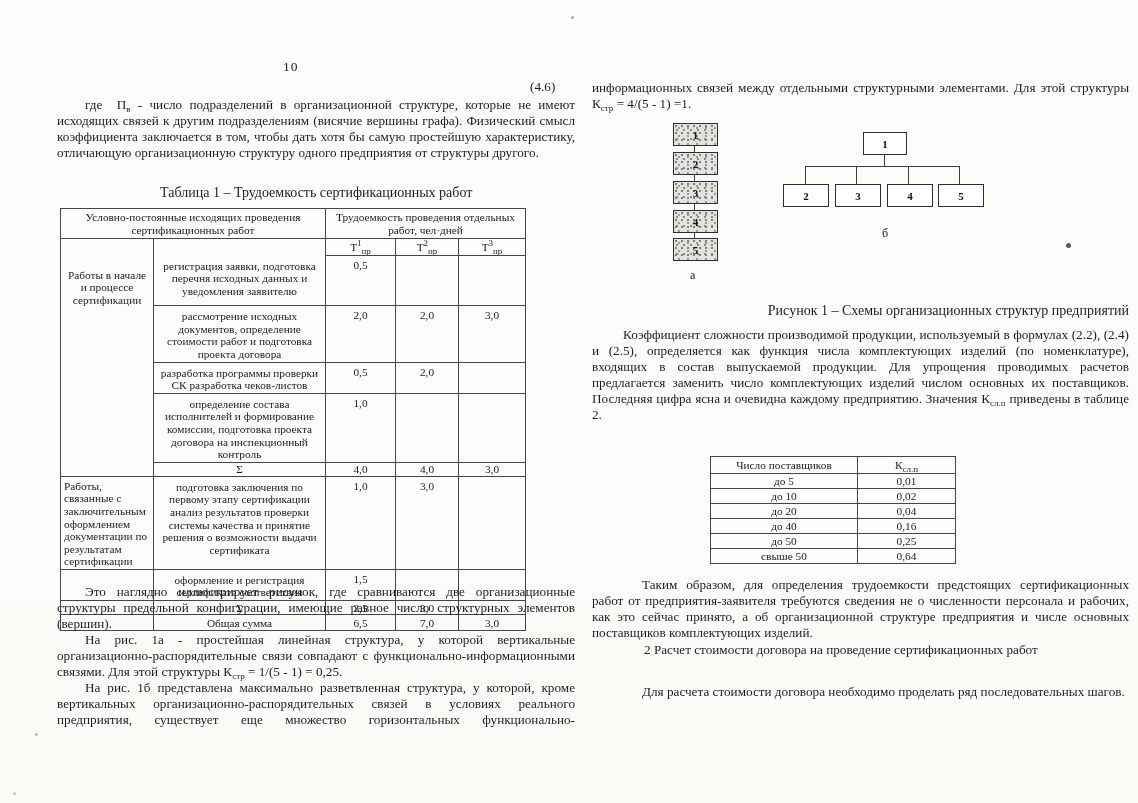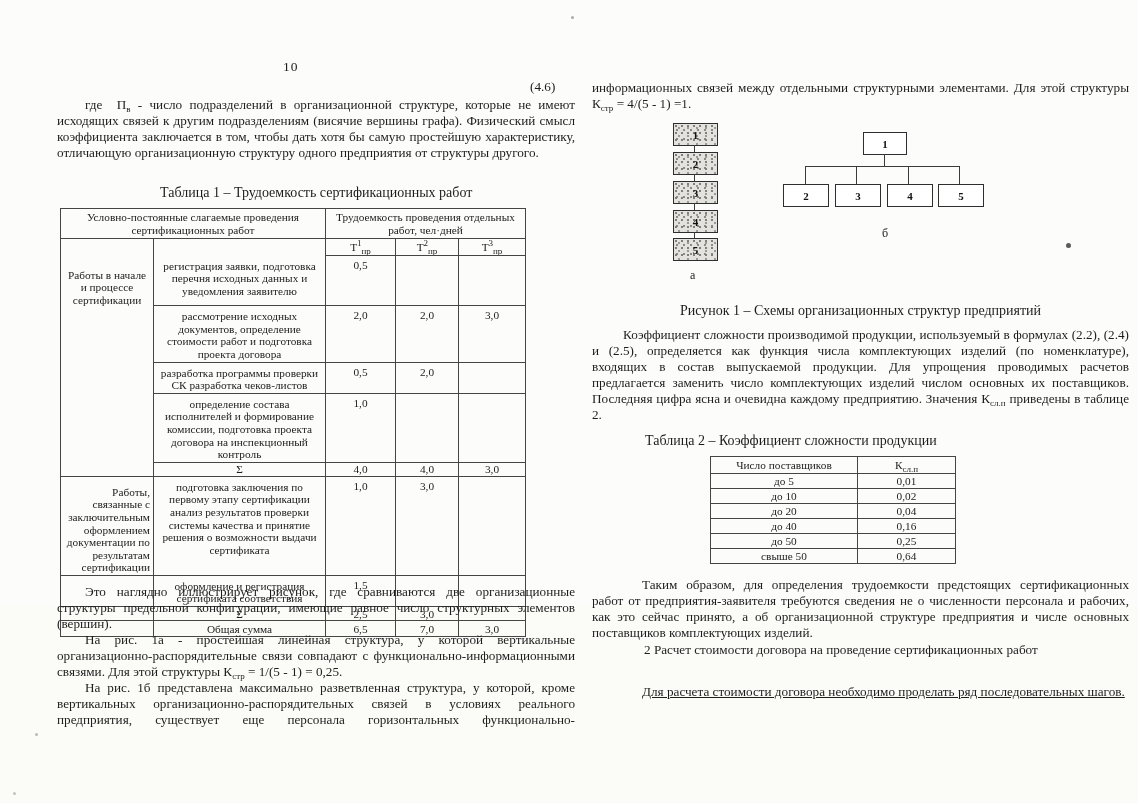--- a/index.html
+++ b/index.html
@@ -34,21 +34,21 @@
     padding:1px 3px;
     text-align:center;
     overflow:hidden;
   }
   #table1{width:465px;}
   #table1 .hcell{vertical-align:middle;padding:2px 4px;}
   #table1 .tlab{height:16px;padding:0 2px;}
   #table1 .hidb{border-bottom-style:hidden;}
   #table1 .hidt{border-top-style:hidden;}
   #table1 .group{vertical-align:top;padding-top:13px;text-align:center;word-wrap:break-word;}
-  #table1 .group2{vertical-align:top;padding-top:9px;text-align:right;word-wrap:break-word;}
+  #table1 .group2{vertical-align:top;padding-top:3px;text-align:left;word-wrap:break-word;}
   #table1 .work{vertical-align:top;padding-top:4px;text-align:center;margin-top:37px;}
   #table1 .val{vertical-align:top;padding-top:3px;text-align:center;margin-top:23px;}
   #table1 .sumrow td{height:13px;padding:0 2px;line-height:12px;}
   #table2{width:245px;}
   #table2 td{height:14px;padding:0 3px;line-height:13px;}
 
   
   .figbox{
     position:absolute;
     border:1.5px solid #2e2e2e;
@@ -87,21 +87,21 @@
     <table class="dtable abs" id="table1" style="left:3px;top:153px;">
       <colgroup>
           <col style="width:93px">
           <col style="width:172px">
           <col style="width:70px">
           <col style="width:63px">
           <col style="width:67px">
         </colgroup>
       <tbody>
           <tr style="height:30px">
-        <td colspan="2" class="hcell">Условно-постоянные слагаемые проведения сертификационных работ</td>
+        <td colspan="2" class="hcell">Условно-постоянные исходящих проведения сертификационных работ</td>
         <td colspan="3" class="hcell">Трудоемкость проведения отдельных работ, чел·дней</td>
       </tr>
       <tr style="height:16px">
         <td class="hidb"></td>
         <td class="hidb"></td>
         <td class="tlab">Т<sup>1</sup><sub>пр</sub></td>
         <td class="tlab">Т<sup>2</sup><sub>пр</sub></td>
         <td class="tlab">Т<sup>3</sup><sub>пр</sub></td>
       </tr>
       <tr style="height:50px">
@@ -162,21 +162,21 @@
         <td>6,5</td>
         <td>7,0</td>
         <td>3,0</td>
       </tr>
     </tbody>
       </table>
 
     <div class="abs" style="left:0;top:529px;width:518px;">
       <div class="bodytext ind">Это наглядно иллюстрирует рисунок, где сравниваются две организационные структуры предельной конфигурации, имеющие равное число структурных элементов (вершин).</div>
       <div class="bodytext ind">На рис. 1а - простейшая линейная структура, у которой вертикальные организационно-распорядительные связи совпадают с функционально-информационными связями. Для этой структуры К<sub>стр</sub> = 1/(5 - 1) = 0,25.</div>
-      <div class="bodytext ind lastjust">На рис. 1б представлена максимально разветвленная структура, у которой, кроме вертикальных организационно-распорядительных связей в условиях реального предприятия, существует еще персонала горизонтальных функционально-</div>
+      <div class="bodytext ind lastjust">На рис. 1б представлена максимально разветвленная структура, у которой, кроме вертикальных организационно-распорядительных связей в условиях реального предприятия, существует еще множество горизонтальных функционально-</div>
     </div>
   </div>
 
   <div class="page" id="page-right">
 
 
     <div class="abs bodytext" style="left:0;top:30px;width:537px;">информационных связей между отдельными структурными элементами. Для этой структуры К<sub>стр</sub> = 4/(5 - 1) =1.</div>
 
     <div class="abs" style="left:0;top:70px;width:537px;height:235px;">
 
@@ -198,25 +198,24 @@
       <div class="line" style="left:264px;top:46px;width:1px;height:18px;"></div>
       <div class="line" style="left:316px;top:46px;width:1px;height:18px;"></div>
       <div class="line" style="left:367px;top:46px;width:1px;height:18px;"></div>
       <div class="figbox" style="left:191px;top:64px;width:44px;height:21px;">2</div>
       <div class="figbox" style="left:243px;top:64px;width:44px;height:21px;">3</div>
       <div class="figbox" style="left:295px;top:64px;width:44px;height:21px;">4</div>
       <div class="figbox" style="left:346px;top:64px;width:44px;height:21px;">5</div>
       <div class="figlabel" style="left:290px;top:106px;">б</div>
     </div>
 
-    <div class="abs tcaption" style="left:0;top:253px;width:537px;text-align:center;">Рисунок 1 – Схемы организационных структур предприятий</div>
+    <div class="abs tcaption" style="left:0;top:253px;width:537px;text-align:right;">Рисунок 1 – Схемы организационных структур предприятий</div>
 
     <div class="abs bodytext ind2" style="left:0;top:277px;width:537px;">Коэффициент сложности производимой продукции, используемый в формулах (2.2), (2.4) и (2.5), определяется как функция числа комплектующих изделий (по номенклатуре), входящих в состав выпускаемой продукции. Для упрощения проводимых расчетов предлагается заменить число комплектующих изделий числом основных их поставщиков. Последняя цифра ясна и очевидна каждому предприятию. Значения К<sub>сл.п</sub> приведены в таблице 2.</div>
 
-    <div class="abs tcaption" style="left:53px;top:383px;">Таблица 2 – Коэффициент сложности продукции</div>
 
     <table class="dtable abs" id="table2" style="left:118px;top:406px;">
       <colgroup>
           <col style="width:147px">
           <col style="width:98px">
         </colgroup>
       <tbody>
           <tr style="height:17px">
         <td>Число поставщиков</td>
         <td>К<sub>сл.п</sub></td>
@@ -245,20 +244,20 @@
         <td>свыше 50</td>
         <td>0,64</td>
       </tr>
     </tbody>
       </table>
 
     <div class="abs bodytext ind3" style="left:0;top:515px;width:537px;">Таким образом, для определения трудоемкости предстоящих сертификационных работ от предприятия-заявителя требуются сведения не о численности персонала и рабочих, как это сейчас принято, а об организационной структуре предприятия и числе основных поставщиков комплектующих изделий.</div>
 
     <div class="abs bodytext" style="left:52px;top:592px;width:485px;text-align:left;">2 Расчет стоимости договора на проведение сертификационных работ</div>
 
-    <div class="abs bodytext ind3" style="left:0;top:622px;width:537px;text-decoration:underline;">Для расчета стоимости договора необходимо проделать ряд последовательных шагов.</div>
+    <div class="abs bodytext ind3" style="left:0;top:622px;width:537px;">Для расчета стоимости договора необходимо проделать ряд последовательных шагов.</div>
   </div>
 
   <div class="speck" style="left:571px;top:16px;width:3px;height:3px;opacity:.5;"></div>
   <div class="speck" style="left:1066px;top:243px;width:5px;height:5px;"></div>
   <div class="speck" style="left:35px;top:733px;width:3px;height:3px;opacity:.4;"></div>
   <div class="speck" style="left:13px;top:792px;width:3px;height:3px;opacity:.35;"></div>
 </div>
 
 </body></html>

